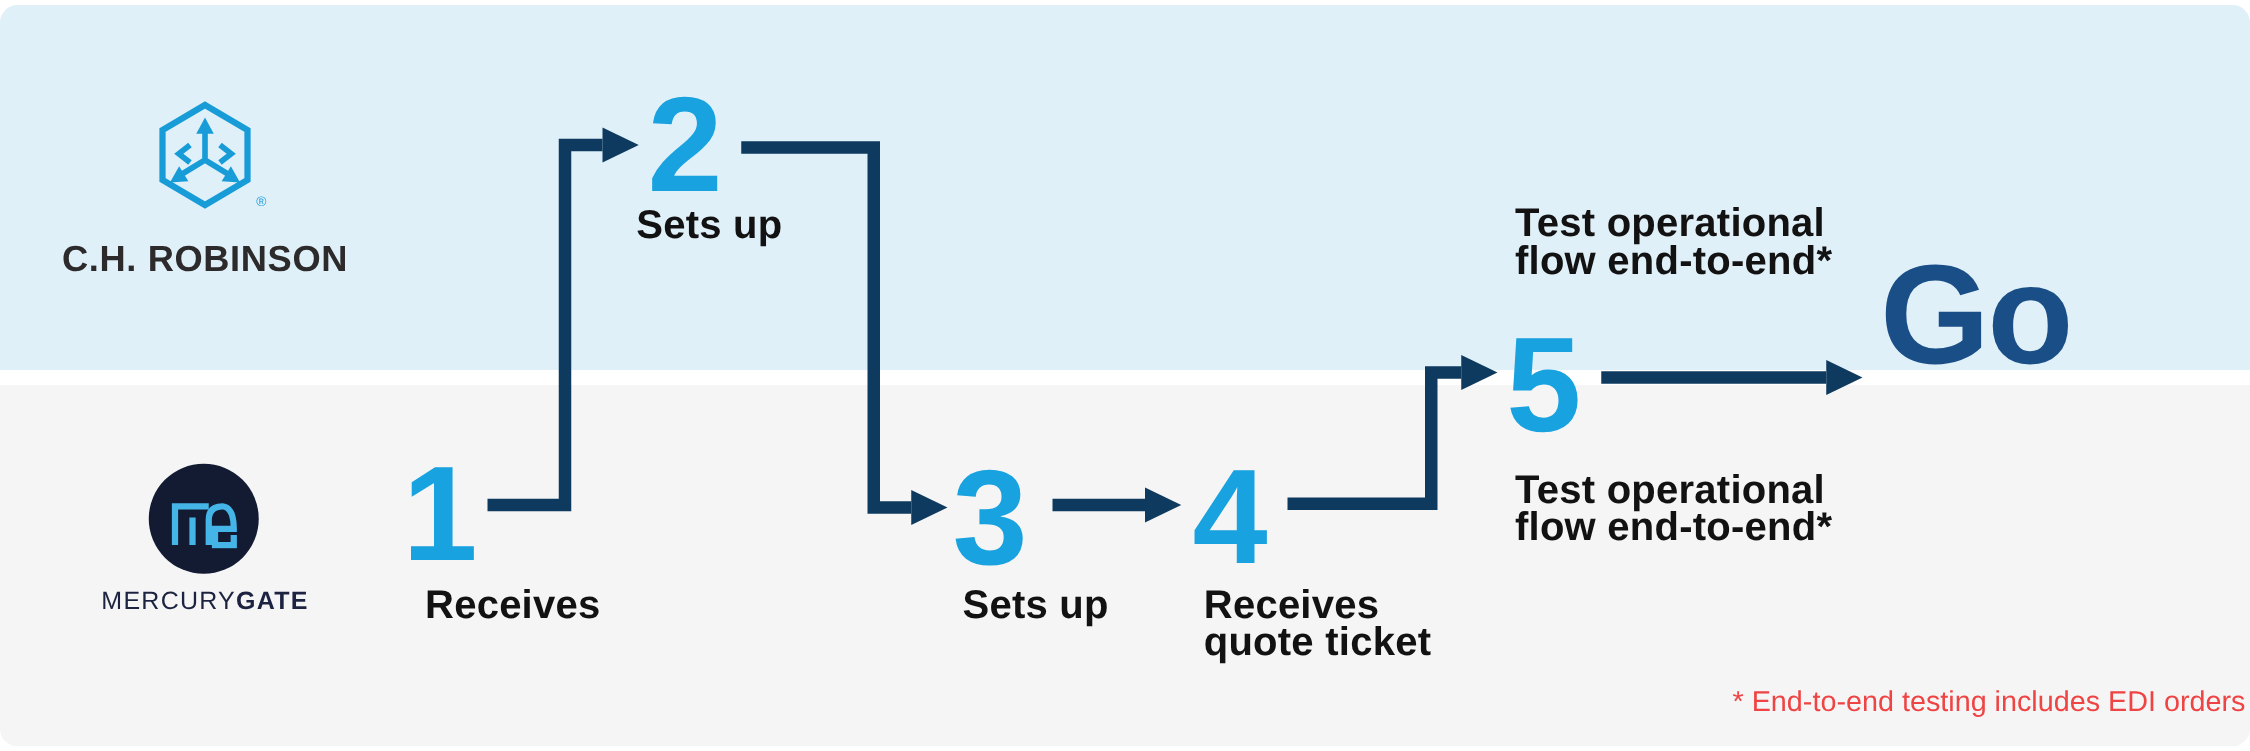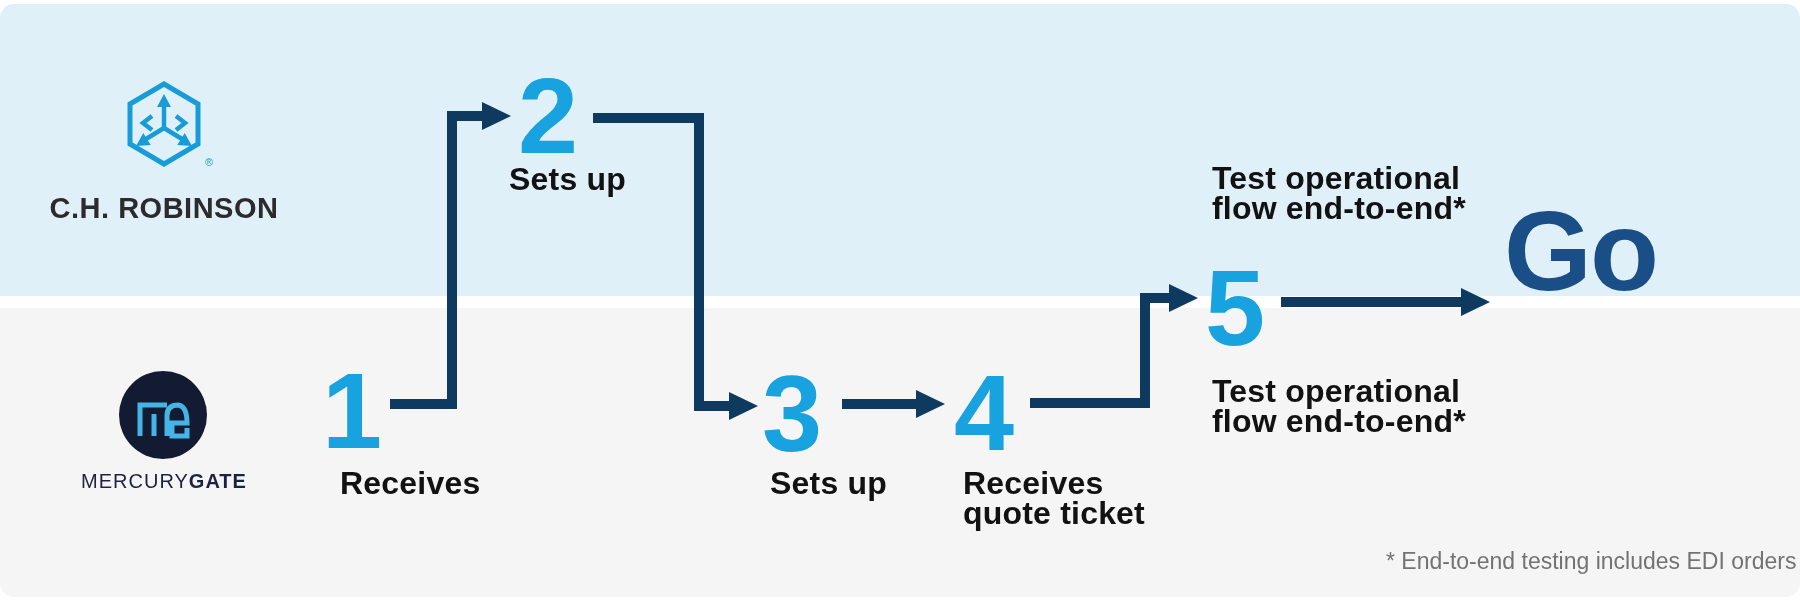--- a/index.html
+++ b/index.html
@@ -27,21 +27,21 @@
     color:var(--label-black,#121212);letter-spacing:0.2px;white-space:nowrap;
   }
   .step-label span{display:block;}
   .go-live{
     position:absolute;left:1504px;top:201px;z-index:3;font-size:113px;line-height:100px;
     font-weight:bold;color:var(--go-live-blue,#1a4e87);letter-spacing:-2px;white-space:nowrap;
   }
   .go-live span{display:block;}
   .footnote{
     position:absolute;left:1386px;top:548px;z-index:3;font-size:23px;line-height:26px;
-    color:#737373;white-space:nowrap;
+    color:#ef4444;white-space:nowrap;
   }
   .chr-logo{position:absolute;left:49px;top:80px;width:230px;z-index:3;text-align:center;}
   .chr-hex{display:block;margin:0 auto;}
   .chr-hex .hx{stroke:var(--chr-blue,#189cd8);stroke-width:5;fill:none;}
   .chr-hex .cube{stroke:var(--chr-blue,#189cd8);stroke-width:4.5;fill:none;}
   .chr-hex .tri{fill:var(--chr-blue,#189cd8);}
   .chr-reg{position:absolute;left:156px;top:76px;font-size:11px;color:var(--chr-blue,#189cd8);}
   .chr-name{
     display:block;margin-top:24px;font-size:29px;font-weight:bold;letter-spacing:0.5px;
     color:var(--chr-text,#2d2a2b);white-space:nowrap;

